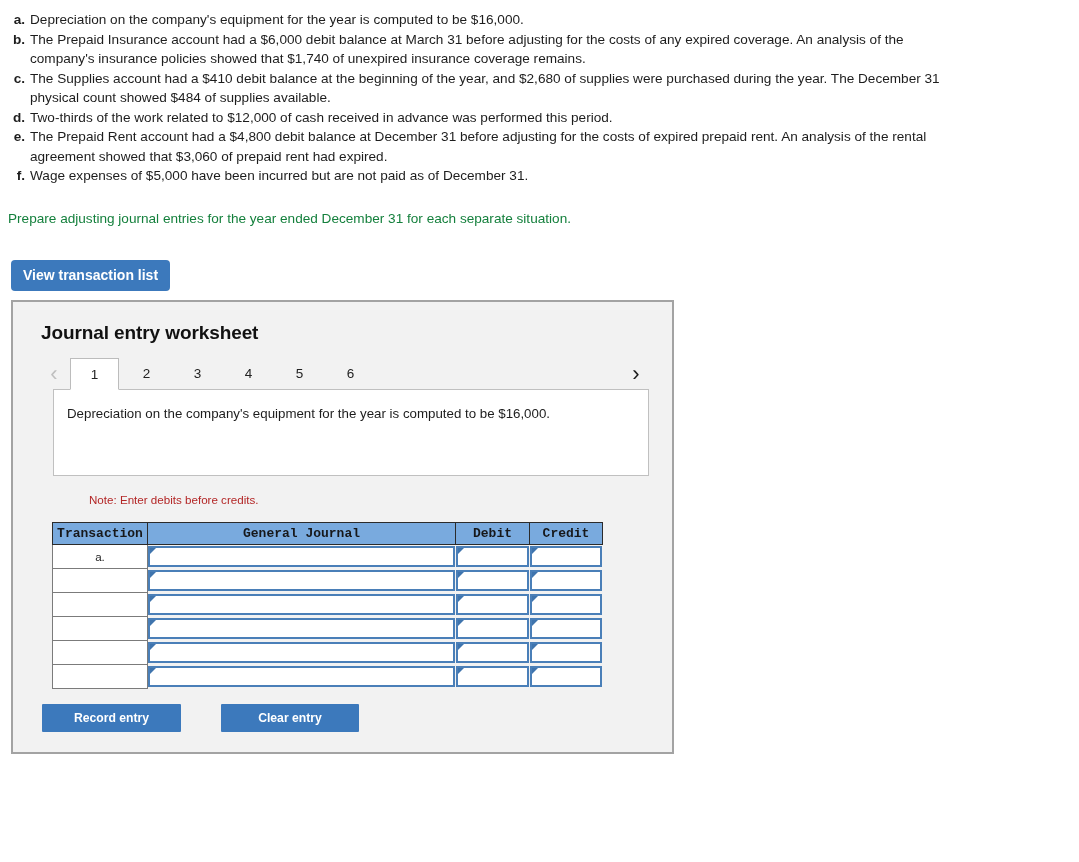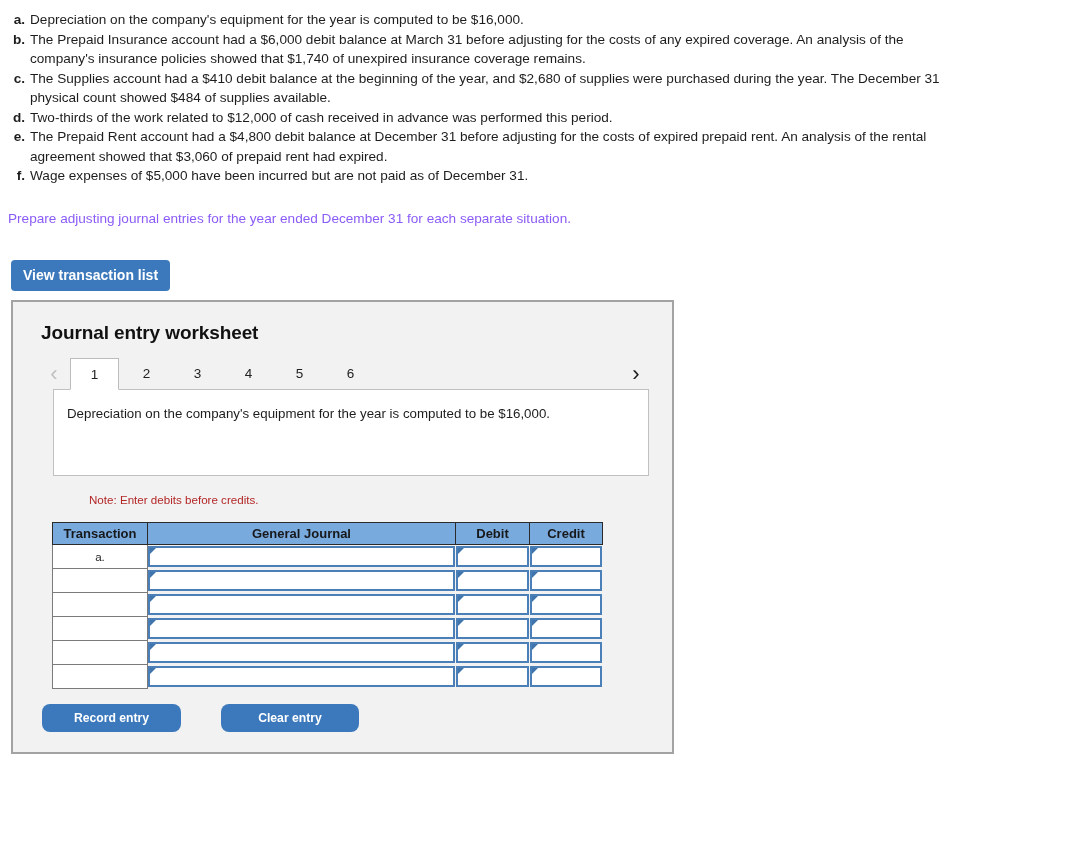--- a/index.html
+++ b/index.html
@@ -44,21 +44,21 @@
   .problem-text {
     flex: 1;
   }
 
   
   .instruction {
     position: absolute;
     left: 8px;
     top: 211px;
     font-size: 13.6px;
-    color: #8b5cf6;
+    color: #15803d;
   }
 
   
   .btn-transaction-list {
     position: absolute;
     left: 11px;
     top: 260px;
     width: 159px;
     height: 31px;
     background: #3c79bc;
@@ -188,21 +188,21 @@
   }
   .journal-table th {
     background: #79aade;
     border: 1px solid #2b2b2b;
     font-size: 13px;
     font-weight: bold;
     color: #17181a;
     height: 21px;
     padding: 0;
     text-align: center;
-    font-family: Liberation Sans, sans-serif;
+    font-family: Liberation Mono, monospace;
   }
   .col-transaction { width: 95px; }
   .col-journal { width: 308px; }
   .col-debit { width: 74px; }
   .col-credit { width: 73px; }
 
   .journal-table td {
     padding: 0;
     height: 23px;
     border: 1px solid #7b7b7b;
@@ -238,21 +238,21 @@
     border-top: 6px solid #3f74ad;
     border-right: 6px solid transparent;
   }
 
   
   .panel-btn {
     position: absolute;
     background: #3c79bc;
     color: #ffffff;
     border: none;
-    border-radius: 8px;
+    border-radius: 1px;
     font-family: "Liberation Sans", sans-serif;
     font-size: 12.2px;
     font-weight: bold;
     height: 28px;
     line-height: 28px;
     text-align: center;
     padding: 0;
     cursor: pointer;
   }
   .btn-record  { left: 29px;  top: 402px; width: 139px; }

